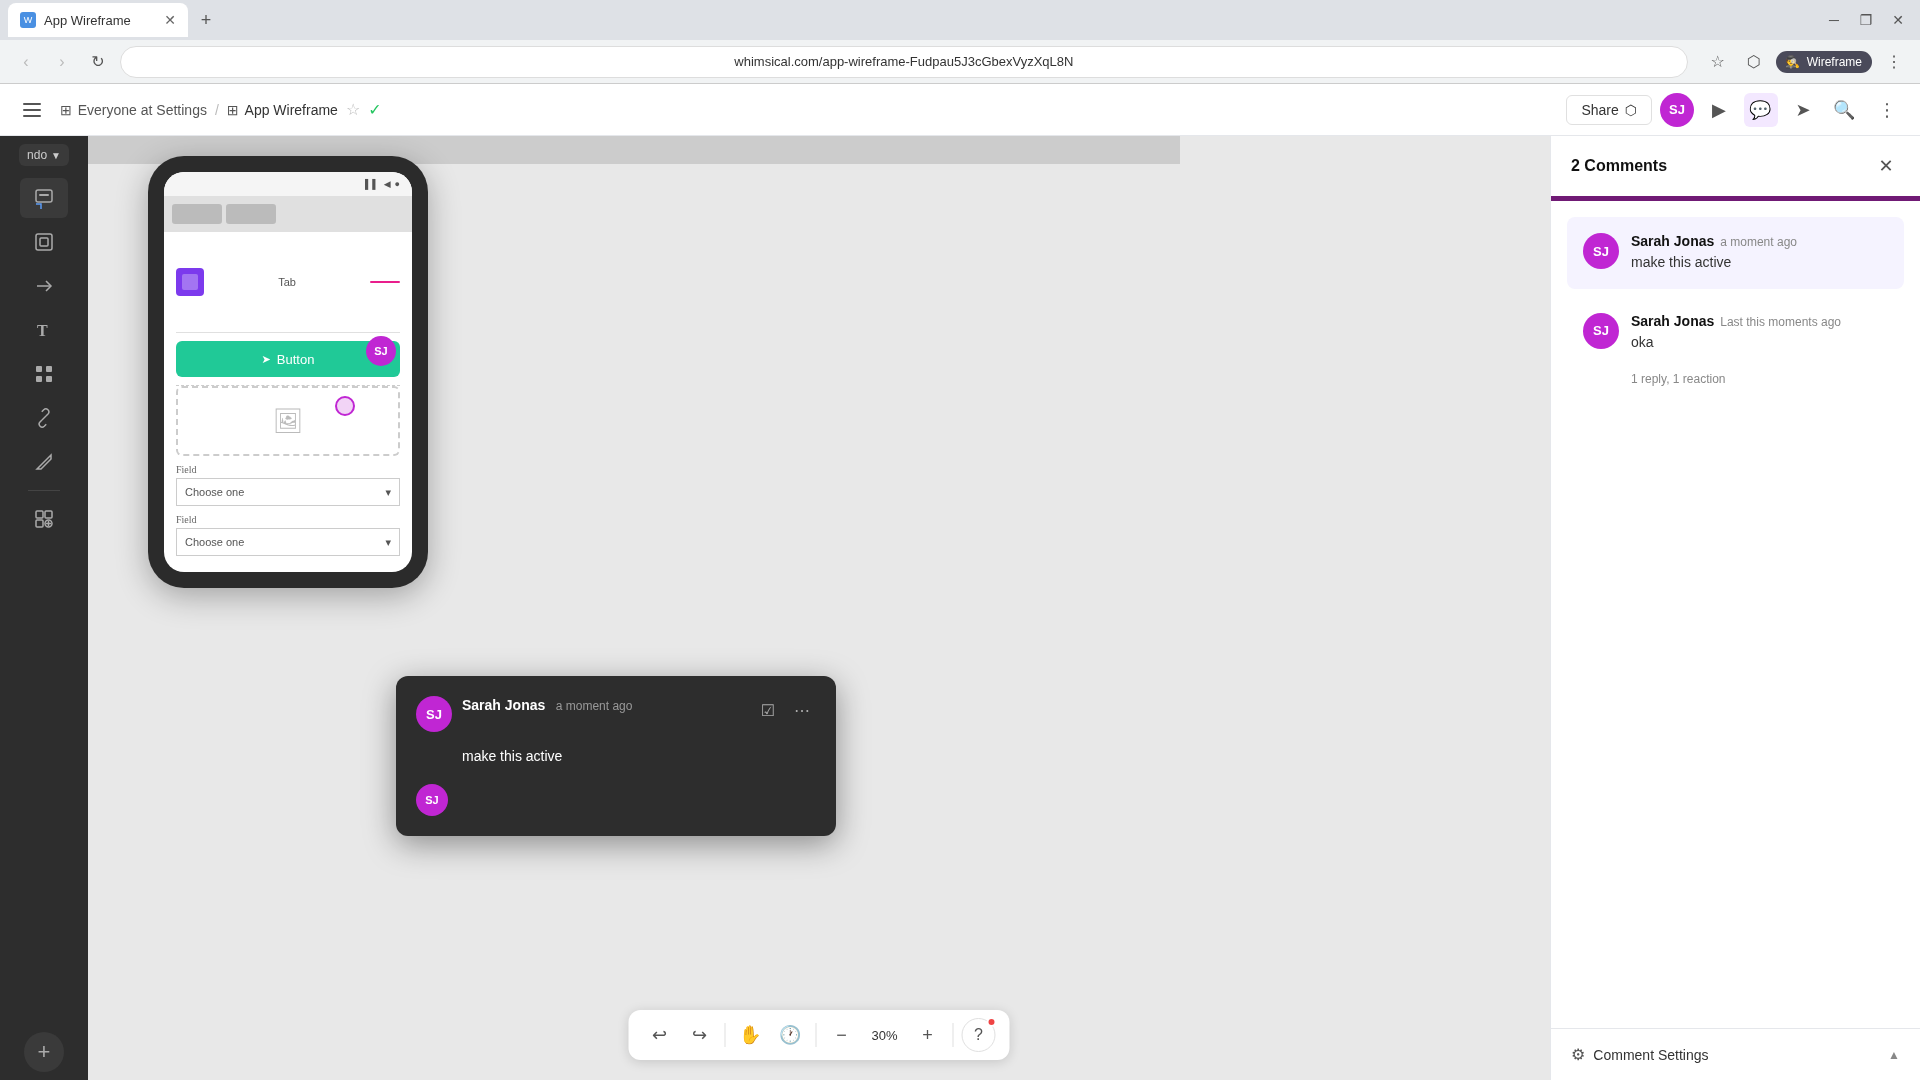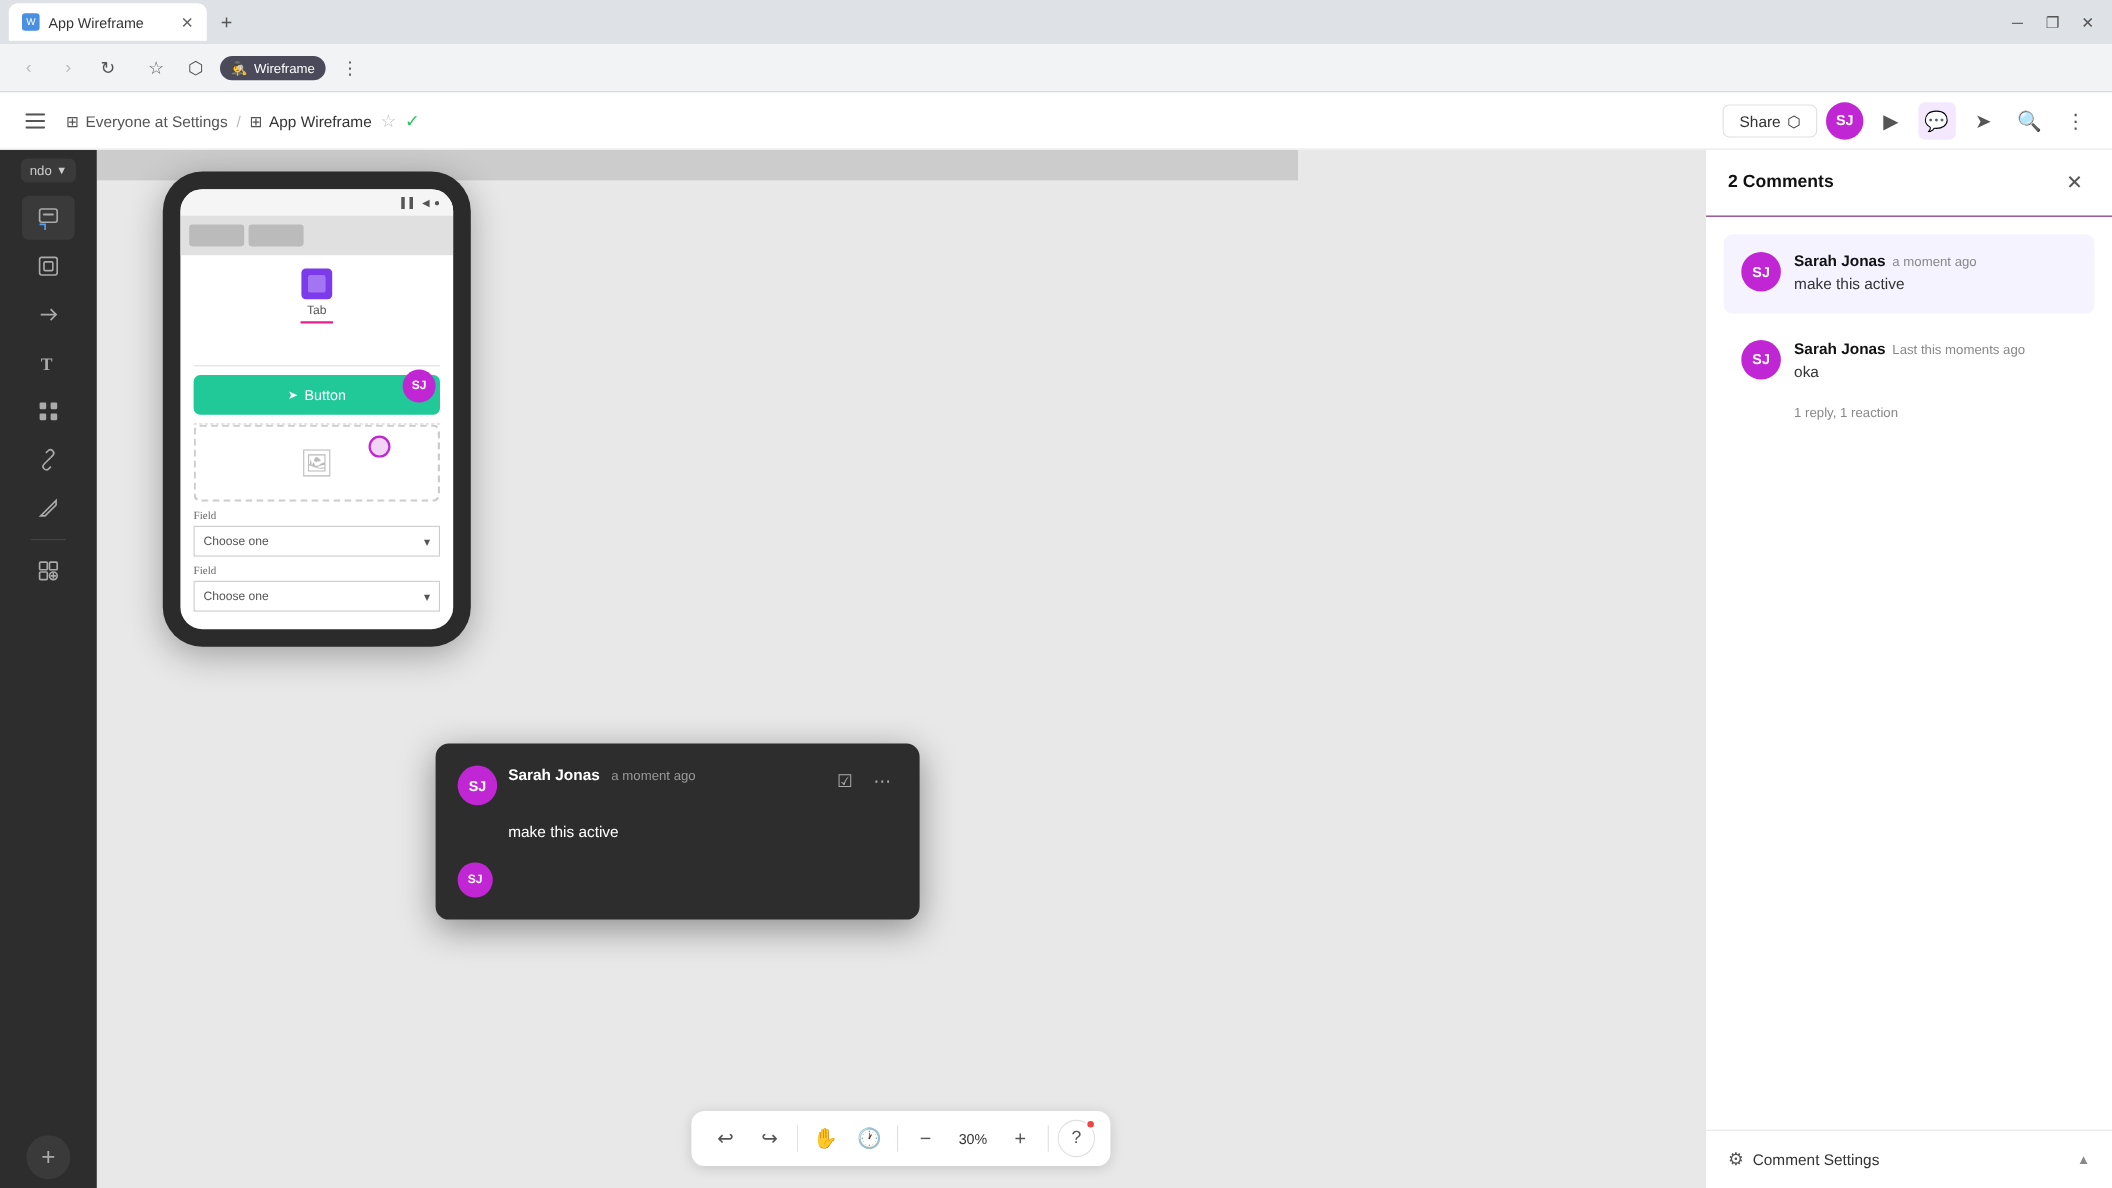--- a/index.html
+++ b/index.html
@@ -51,21 +51,21 @@
 
     
     .canvas-area { flex: 1; background: #e8e8e8; position: relative; overflow: hidden; }
 
     
     .device-frame { position: absolute; left: 60px; top: 20px; width: 280px; background: #2b2b2b; border-radius: 36px; padding: 16px; box-shadow: 0 8px 32px rgba(0,0,0,0.3); }
     .device-screen { background: white; border-radius: 20px; overflow: hidden; }
     .device-status-bar { background: #f5f5f5; height: 24px; display: flex; align-items: center; justify-content: flex-end; padding: 0 12px; gap: 4px; font-size: 10px; color: #555; }
     .device-nav-bar { background: #e0e0e0; height: 36px; display: flex; align-items: center; padding: 0 8px; gap: 4px; }
     .nav-bar-btn { width: 50px; height: 20px; background: #bbb; border-radius: 3px; }
-    .device-tab-area { padding: 12px; display: flex; flex-direction: column; align-items: center; gap: 4px; height: 100px; justify-content: flex-start; }
+    .device-tab-area { padding: 12px; display: flex; align-items: center; gap: 4px; height: 100px; justify-content: space-between; }
     .tab-icon { width: 28px; height: 28px; background: #7c3aed; border-radius: 4px; display: flex; align-items: center; justify-content: center; }
     .tab-icon-inner { width: 16px; height: 16px; background: rgba(255,255,255,0.3); border-radius: 2px; }
     .tab-label { font-size: 11px; color: #555; }
     .tab-underline { width: 30px; height: 2px; background: #e91e8c; border-radius: 1px; }
     .device-button-area { padding: 8px 12px; }
     .device-button { background: #20c997; border-radius: 6px; height: 36px; display: flex; align-items: center; justify-content: center; color: white; font-size: 13px; gap: 6px; cursor: pointer; }
     .device-image-area { margin: 0 12px; height: 70px; border: 2px dashed #ccc; border-radius: 6px; display: flex; align-items: center; justify-content: center; color: #bbb; font-size: 24px; }
     .device-field-area { padding: 8px 12px; }
     .field-label { font-size: 10px; color: #666; margin-bottom: 3px; font-family: Liberation Serif, serif; }
     .field-select { height: 28px; border: 1px solid #ccc; border-radius: 0; display: flex; align-items: center; justify-content: space-between; padding: 0 8px; font-size: 11px; color: #555; margin-bottom: 8px; }
@@ -86,21 +86,21 @@
 
     
     .user-cursor { position: absolute; top: 200px; left: 278px; z-index: 20; }
     .cursor-avatar { width: 30px; height: 30px; border-radius: 50%; background: #c026d3; color: white; display: flex; align-items: center; justify-content: center; font-size: 11px; font-weight: 600; }
 
     
     .canvas-cursor-dot { position: absolute; top: 260px; left: 247px; width: 20px; height: 20px; border-radius: 50%; background: rgba(192, 38, 211, 0.2); border: 2px solid #c026d3; }
 
     
     .right-panel { width: 370px; background: white; border-left: 1px solid #e5e7eb; display: flex; flex-direction: column; }
-    .right-panel-header { padding: 16px 20px; border-bottom: 1px solid #701a75; display: flex; align-items: center; justify-content: space-between; }
+    .right-panel-header { padding: 16px 20px; border-bottom: 5px solid #701a75; display: flex; align-items: center; justify-content: space-between; }
     .right-panel-title { font-size: 16px; font-weight: 600; color: #111; }
     .right-panel-close { width: 28px; height: 28px; display: flex; align-items: center; justify-content: center; cursor: pointer; color: #555; font-size: 18px; border-radius: 6px; }
     .comments-list { flex: 1; overflow-y: auto; padding: 16px; }
     .comment-item { display: flex; gap: 12px; padding: 16px; border-radius: 8px; margin-bottom: 8px; }
     .comment-item.active-comment { background: #f5f3ff; }
     .comment-item-avatar { width: 36px; height: 36px; border-radius: 50%; background: #c026d3; color: white; display: flex; align-items: center; justify-content: center; font-size: 13px; font-weight: 600; flex-shrink: 0; }
     .comment-item-content { flex: 1; }
     .comment-item-header { display: flex; align-items: baseline; gap: 6px; margin-bottom: 4px; }
     .comment-item-author { font-size: 14px; font-weight: 600; color: #111; }
     .comment-item-time { font-size: 12px; color: #888; }
@@ -137,20 +137,23 @@
       <div class="win-btn">─</div>
       <div class="win-btn">❐</div>
       <div class="win-btn">✕</div>
     </div>
   </div>
 
   <div class="browser-controls">
     <button class="nav-btn disabled">‹</button>
     <button class="nav-btn disabled">›</button>
     <button class="nav-btn">↻</button>
+    <div class="address-bar">
+      <div class="address-bar-url">whimsical.com/app-wireframe-Fudpau5J3cGbexVyzXqL8N</div>
+    </div>
     <div class="browser-extras">
       <div class="browser-extra-btn">☆</div>
       <div class="browser-extra-btn">⬡</div>
       <div class="incognito-btn">
         <span>🕵</span>
         <span>Wireframe</span>
       </div>
       <div class="browser-extra-btn">⋮</div>
     </div>
   </div>

